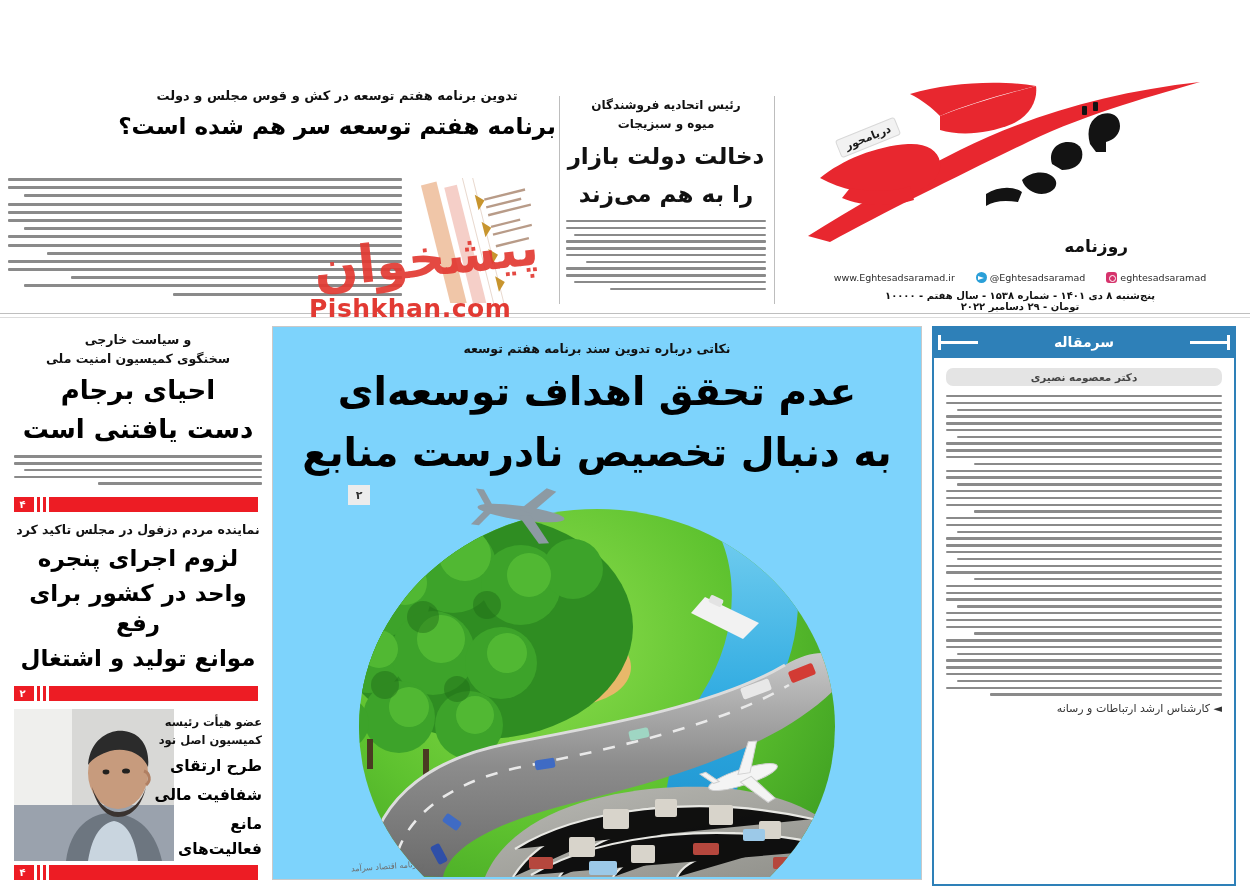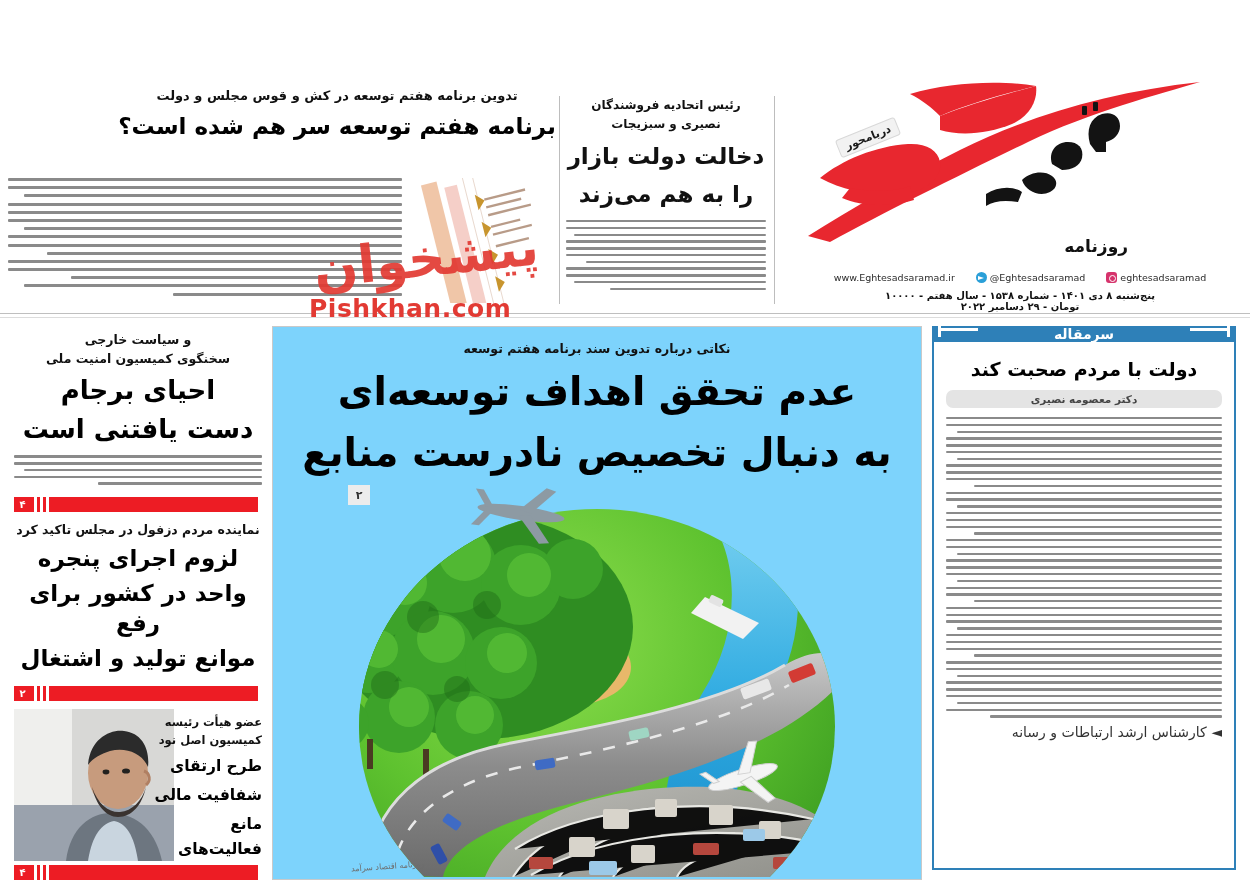--- a/index.html
+++ b/index.html
@@ -76,31 +76,31 @@
   .center{position:absolute;left:272px;top:326px;width:648px;height:552px;border:1px solid #c9c9c9;background:#7dd3fc;}
   .center .kicker{text-align:center;font-size:12.5px;font-weight:bold;margin-top:14px;color:#111;}
   .center .htitle{text-align:center;font-size:39px;font-weight:bold;line-height:1.32;margin-top:10px;color:#000;letter-spacing:-.6px;}
   .pagebadge{position:absolute;left:75px;top:158px;width:22px;height:20px;background:#ececec;
     display:flex;align-items:center;justify-content:center;font-size:11px;color:#333;font-weight:bold;}
   .globe-wrap{position:absolute;left:0;top:150px;width:648px;height:400px;overflow:hidden;}
   .sig{position:absolute;left:78px;bottom:8px;font-size:8px;color:#6d6d6d;transform:rotate(-4deg);}
 
   
   .rsb{position:absolute;right:14px;top:326px;width:304px;height:556px;}
-  .edit-head{display:flex;align-items:flex-end;height:16px;background:#2E80B8;}
+  .edit-head{display:flex;align-items:center;height:32px;background:#2E80B8;}
   .edit-head .cap{flex:1;text-align:center;color:#fff;font-size:14px;font-weight:bold;letter-spacing:1px;}
   .edit-head .lmark,.edit-head .rmark{width:52px;height:26px;position:relative;}
   .edit-head .lmark::before,.edit-head .rmark::before{content:"";position:absolute;top:12px;left:6px;right:6px;height:3px;background:#fff;}
   .edit-head .lmark::after{content:"";position:absolute;top:6px;left:6px;width:3px;height:15px;background:#fff;}
   .edit-head .rmark::after{content:"";position:absolute;top:6px;right:6px;width:3px;height:15px;background:#fff;}
   .edit-box{border:2px solid #2E80B8;border-top:0;height:528px;padding:10px 12px 0;box-sizing:border-box;}
   .edit-title{text-align:center;font-size:19px;font-weight:bold;color:#000;margin:6px 0 10px;}
   .edit-author{background:#e4e4e4;text-align:center;font-size:10.5px;color:#444;padding:3px 0;font-weight:bold;border-radius:7px;}
   .edit-body{margin-top:9px;}
-  .edit-foot{margin-top:6px;font-size:14px;color:#333;text-align:right;}
+  .edit-foot{margin-top:6px;font-size:11px;color:#333;text-align:right;}
 
   
   .wm{position:absolute;left:285px;top:228px;width:240px;height:100px;pointer-events:none;z-index:40;}
   .wm-fa{position:absolute;left:28px;top:0;font-size:52px;font-weight:bold;color:#e23a33;opacity:.92;
     transform:rotate(-6deg);font-family:"DejaVu Sans","Liberation Sans",sans-serif;white-space:nowrap;}
   .wm-en{position:absolute;left:24px;top:66px;font-size:25px;color:#e23a33;font-weight:bold;letter-spacing:.5px;direction:ltr;}
 </style>
 </head>
 <body>
 
@@ -190,21 +190,21 @@
       <div class="ln s84"></div>
         <div class="ln s96"></div>
         <div class="ln s58"></div>
     </div>
   </div>
 
   <div class="vrule" style="left:559px;top:96px;height:208px;"></div>
   <div class="vrule" style="left:774px;top:96px;height:208px;"></div>
   <div class="midcol">
     <div class="kicker">رئیس اتحادیه فروشندگان</div>
-    <div class="kicker">نصیری و سبزیجات</div>
+    <div class="kicker">میوه و سبزیجات</div>
     <div class="htitle">دخالت دولت بازار</div>
     <div class="htitle">را به هم می‌زند</div>
     <div class="body ftext small">
       <div class="ln s100"></div>
         <div class="ln s100"></div>
         <div class="ln s96"></div>
       <div class="ln s100"></div>
         <div class="ln s100"></div>
         <div class="ln s100"></div>
       <div class="ln s90"></div>
@@ -446,21 +446,20 @@
     <div class="sig">روزنامه اقتصاد سرآمد</div>
   </div>
 
   <div class="rsb">
     <div class="edit-head">
       <div class="rmark"></div>
       <div class="cap">سرمقاله</div>
       <div class="lmark"></div>
     </div>
     <div class="edit-box">
-      <div class="edit-title">دولت با مردم صحبت کند</div>
       <div class="edit-author">دکتر معصومه نصیری</div>
       <div class="edit-body ftext small">
         <div class="ln s100"></div>
           <div class="ln s100"></div>
           <div class="ln s96"></div>
         <div class="ln s100"></div>
           <div class="ln s100"></div>
           <div class="ln s100"></div>
         <div class="ln s96"></div>
           <div class="ln s100"></div>

